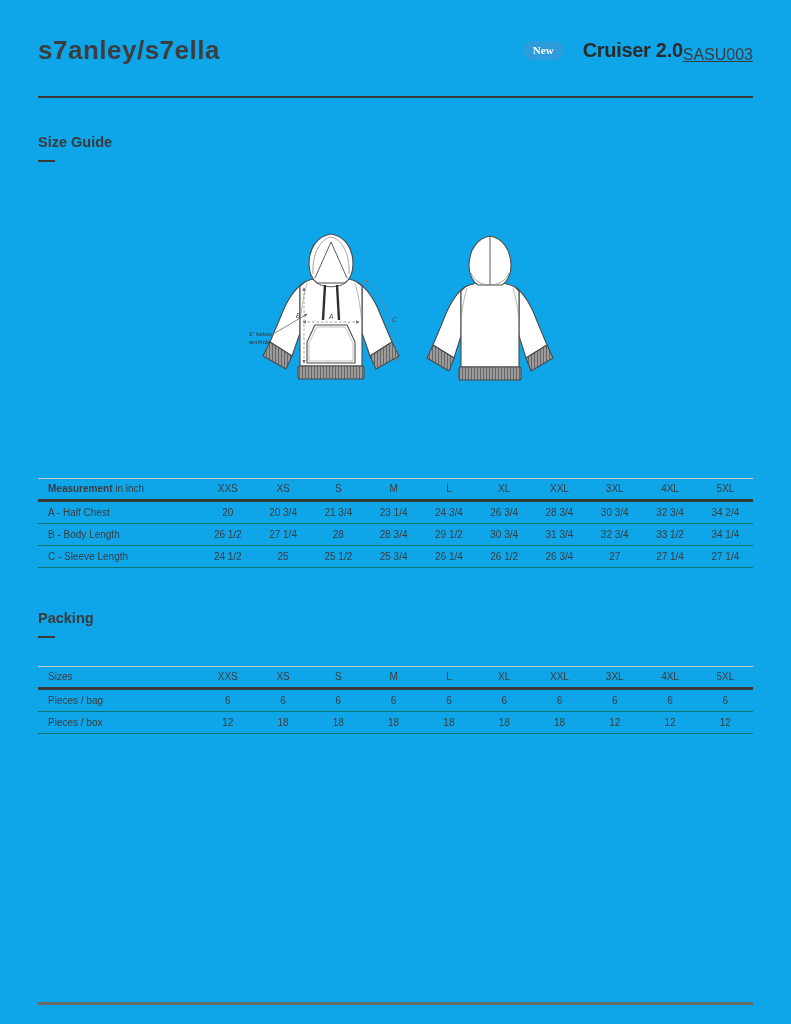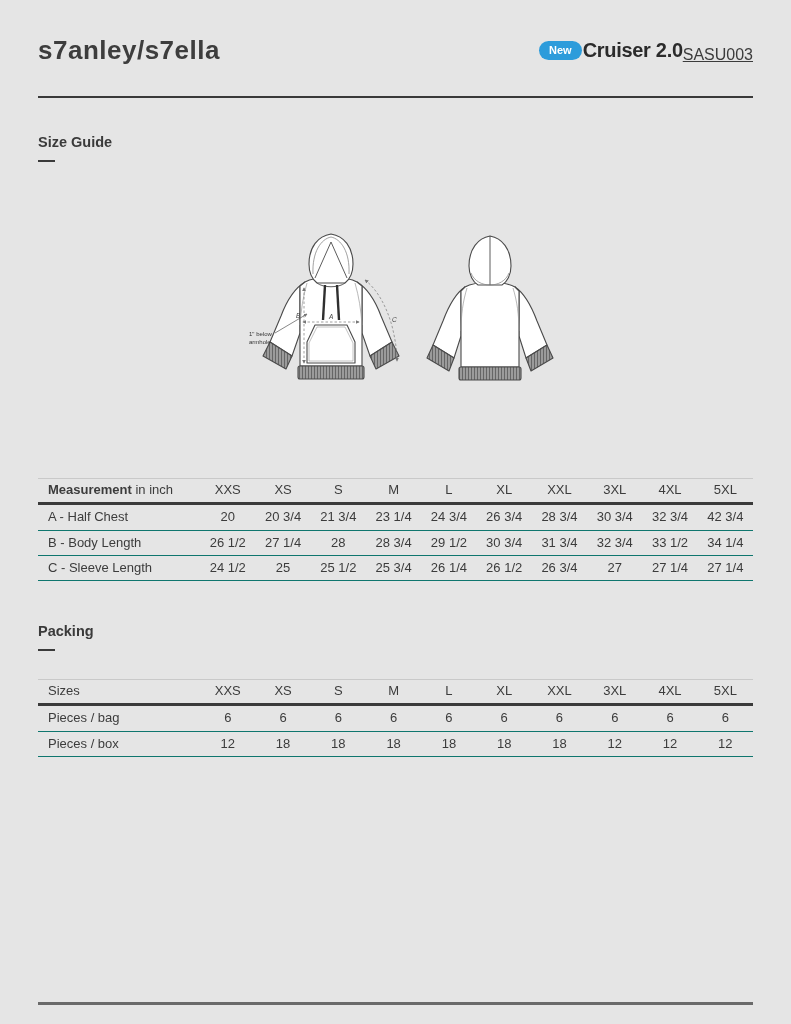--- a/index.html
+++ b/index.html
@@ -1,35 +1,35 @@
 <!DOCTYPE html>
 <html><head>
 <meta charset="utf-8">
 <style>
   html,body{margin:0;padding:0;background:#fff;}
   .page{
-    width:791px;height:1024px;position:relative;background:#e5e5e5;
+    width:791px;height:1024px;position:relative;background:#0ea5e9;
     font-family:"Liberation Sans",sans-serif;color:#3c3c3c;
     box-sizing:border-box;padding:0 38px;overflow:hidden;
   }
   .header{display:flex;justify-content:space-between;align-items:center;padding-top:32px;height:36px;}
   .logo{font-size:26px;font-weight:700;letter-spacing:.5px;color:#3d3d3d;}
   .header-right{display:flex;align-items:center;}
-  .badge{background:#2D9CDB;color:#fff;font-size:11px;font-weight:700;padding:3px 10px 4px;border-radius:11px;margin-right:1px;}
+  .badge{background:#2D9CDB;color:#fff;font-size:11px;font-weight:700;padding:3px 10px 4px;border-radius:11px;margin-right:19px;font-family:Liberation Serif, serif;}
   .product-name{font-size:20px;font-weight:700;color:#2b2b2b;letter-spacing:-.3px;}
   .product-code{font-size:16px;color:#3c3c3c;margin-top:9px;text-decoration:underline;}
   .header-rule{border:none;border-top:2px solid #3a3a3a;margin:28px 0 0;}
   .section-title{font-size:14.5px;font-weight:700;color:#3a3a3a;margin:36px 0 0;}
   .dash{width:17px;border-top:2px solid #3a3a3a;margin-top:10px;}
   .illustration{margin-top:66px;display:flex;justify-content:center;}
   svg text{font-family:"Liberation Sans",sans-serif;}
   .size-table-wrap{margin-top:82px;}
   .packing-title{margin-top:42px;}
   .packing-table-wrap{margin-top:28px;}
-  .data-table{width:100%;border-collapse:collapse;table-layout:fixed;font-size:13px;line-height:1.1;color:#3c3c3c;border-top:1px solid #c9c9c9;}
+  .data-table{width:100%;border-collapse:collapse;table-layout:fixed;font-size:10px;line-height:1.1;color:#3c3c3c;border-top:1px solid #c9c9c9;}
   .data-table thead td{border-bottom:3px solid #3a3a3a;padding:4px 2px 5px;text-align:center;font-weight:400;}
   .data-table td.label-col{text-align:left;padding-left:10px;width:21%;}
   .hdr-bold{font-weight:700;}
   .data-table tbody td{border-bottom:1px solid #0f766e;padding:5px 2px;text-align:center;}
   .data-table tbody td.row-label{text-align:left;padding-left:10px;}
   .bottom-rule{position:absolute;left:38px;right:38px;bottom:19px;border-top:3px solid #6a6a6a;}
 </style>
 </head>
 <body>
 
@@ -128,21 +128,21 @@
             <td class="row-label label-col">A - Half Chest</td>
             <td>20</td>
             <td>20 3/4</td>
             <td>21 3/4</td>
             <td>23 1/4</td>
             <td>24 3/4</td>
             <td>26 3/4</td>
             <td>28 3/4</td>
             <td>30 3/4</td>
             <td>32 3/4</td>
-            <td>42 3/4</td>
+            <td>34 2/4</td>
           </tr>
           <tr>
             <td class="row-label label-col">B - Body Length</td>
             <td>26 1/2</td>
             <td>27 1/4</td>
             <td>28</td>
             <td>28 3/4</td>
             <td>29 1/2</td>
             <td>30 3/4</td>
             <td>31 3/4</td>

